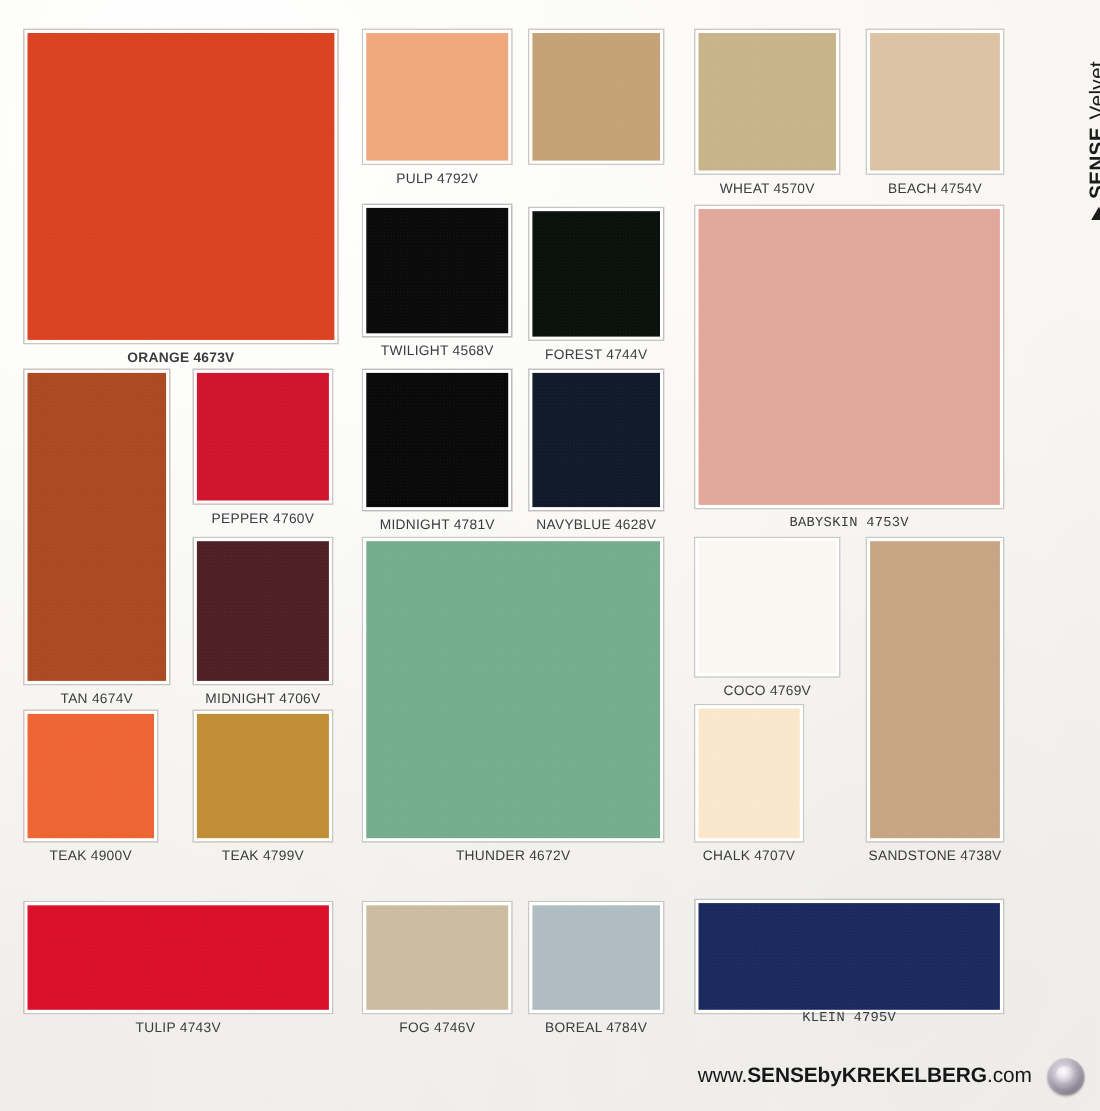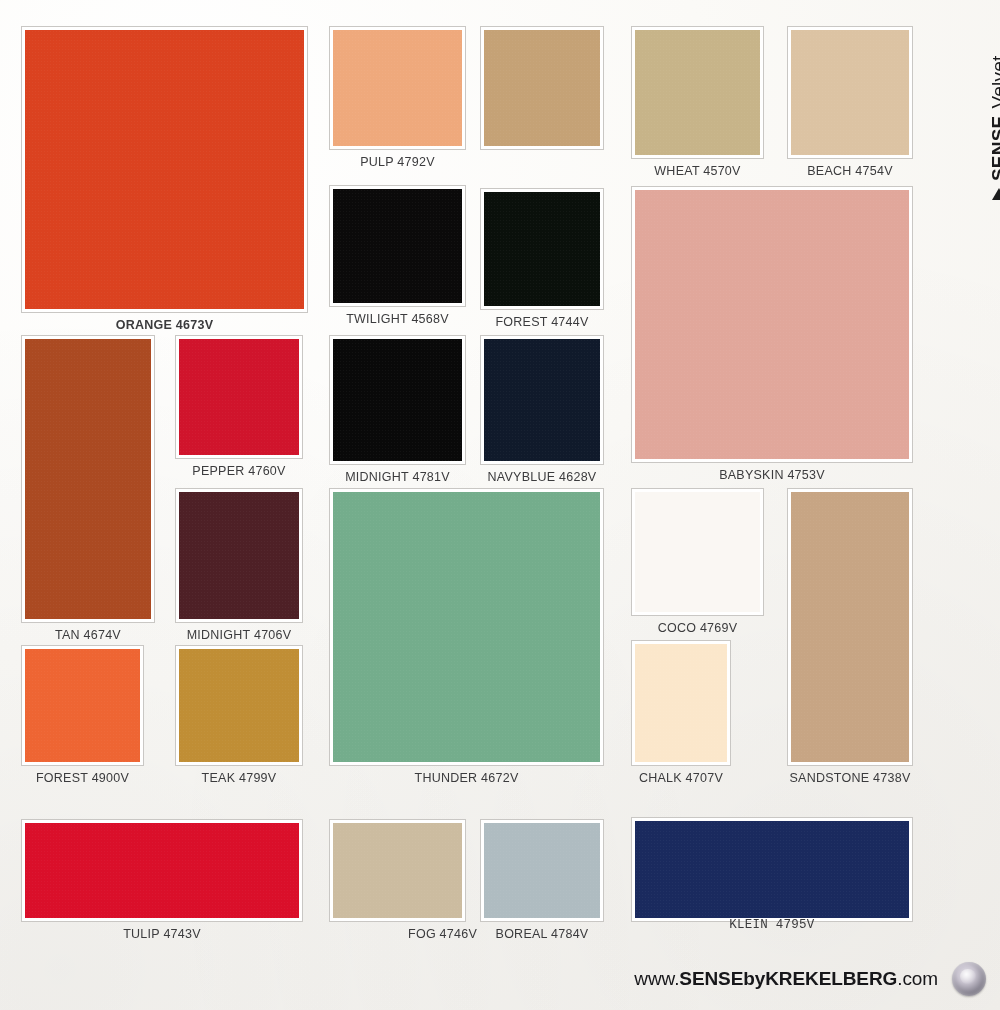--- a/index.html
+++ b/index.html
@@ -215,21 +215,21 @@
       <div class="cell" style="left: 481px; top: 336px; width: 122px; height: 154px;">
         <div class="chip" style="height: 128px; background: rgb(16, 26, 43);">
           <div class="chip-inner"></div>
         </div>
         <div class="caption" style="top: 134px;">NAVYBLUE 4628V</div>
       </div>
       <div class="cell" style="left: 632px; top: 187px; width: 280px; height: 301px;">
         <div class="chip" style="height: 275px; background: rgb(225, 167, 155);">
           <div class="chip-inner"></div>
         </div>
-        <div class="caption" style="top: 281px;">BABYSKIN 4753V</div>
+        <div class="caption" style="top: 281px; font-family: Liberation Mono, monospace;">BABYSKIN 4753V</div>
       </div>
       <div class="cell" style="left: 176px; top: 489px; width: 126px; height: 159px;">
         <div class="chip" style="height: 133px; background: rgb(78, 32, 38);">
           <div class="chip-inner"></div>
         </div>
         <div class="caption" style="top: 139px;">MIDNIGHT 4706V</div>
       </div>
       <div class="cell" style="left: 330px; top: 489px; width: 273px; height: 302px;">
         <div class="chip" style="height: 276px; background: rgb(116, 173, 140);">
           <div class="chip-inner"></div>
@@ -245,21 +245,21 @@
       <div class="cell" style="left: 788px; top: 489px; width: 124px; height: 302px;">
         <div class="chip" style="height: 276px; background: rgb(199, 165, 132);">
           <div class="chip-inner"></div>
         </div>
         <div class="caption" style="top: 282px;">SANDSTONE 4738V</div>
       </div>
       <div class="cell" style="left: 22px; top: 646px; width: 121px; height: 145px;">
         <div class="chip" style="height: 119px; background: rgb(238, 101, 51);">
           <div class="chip-inner"></div>
         </div>
-        <div class="caption" style="top: 125px;">FOREST 4900V</div>
+        <div class="caption" style="top: 125px;">TEAK 4900V</div>
       </div>
       <div class="cell" style="left: 176px; top: 646px; width: 126px; height: 145px;">
         <div class="chip" style="height: 119px; background: rgb(192, 142, 53);">
           <div class="chip-inner"></div>
         </div>
         <div class="caption" style="top: 125px;">TEAK 4799V</div>
       </div>
       <div class="cell" style="left: 632px; top: 641px; width: 98px; height: 150px;">
         <div class="chip" style="height: 124px; background: rgb(251, 231, 203);">
           <div class="chip-inner"></div>
@@ -269,21 +269,21 @@
       <div class="cell" style="left: 22px; top: 820px; width: 280px; height: 127px;">
         <div class="chip" style="height: 101px; background: rgb(218, 15, 42);">
           <div class="chip-inner"></div>
         </div>
         <div class="caption" style="top: 107px;">TULIP 4743V</div>
       </div>
       <div class="cell" style="left: 330px; top: 820px; width: 135px; height: 127px;">
         <div class="chip" style="height: 101px; background: rgb(204, 188, 160);">
           <div class="chip-inner"></div>
         </div>
-        <div class="caption" style="top: 107px; text-align: right;">FOG 4746V</div>
+        <div class="caption" style="top: 107px;">FOG 4746V</div>
       </div>
       <div class="cell" style="left: 481px; top: 820px; width: 122px; height: 127px;">
         <div class="chip" style="height: 101px; background: rgb(175, 188, 193);">
           <div class="chip-inner"></div>
         </div>
         <div class="caption" style="top: 107px;">BOREAL 4784V</div>
       </div>
       <div class="cell" style="left: 632px; top: 818px; width: 280px; height: 129px;">
         <div class="chip" style="height: 103px; background: rgb(26, 42, 94);">
           <div class="chip-inner"></div>

